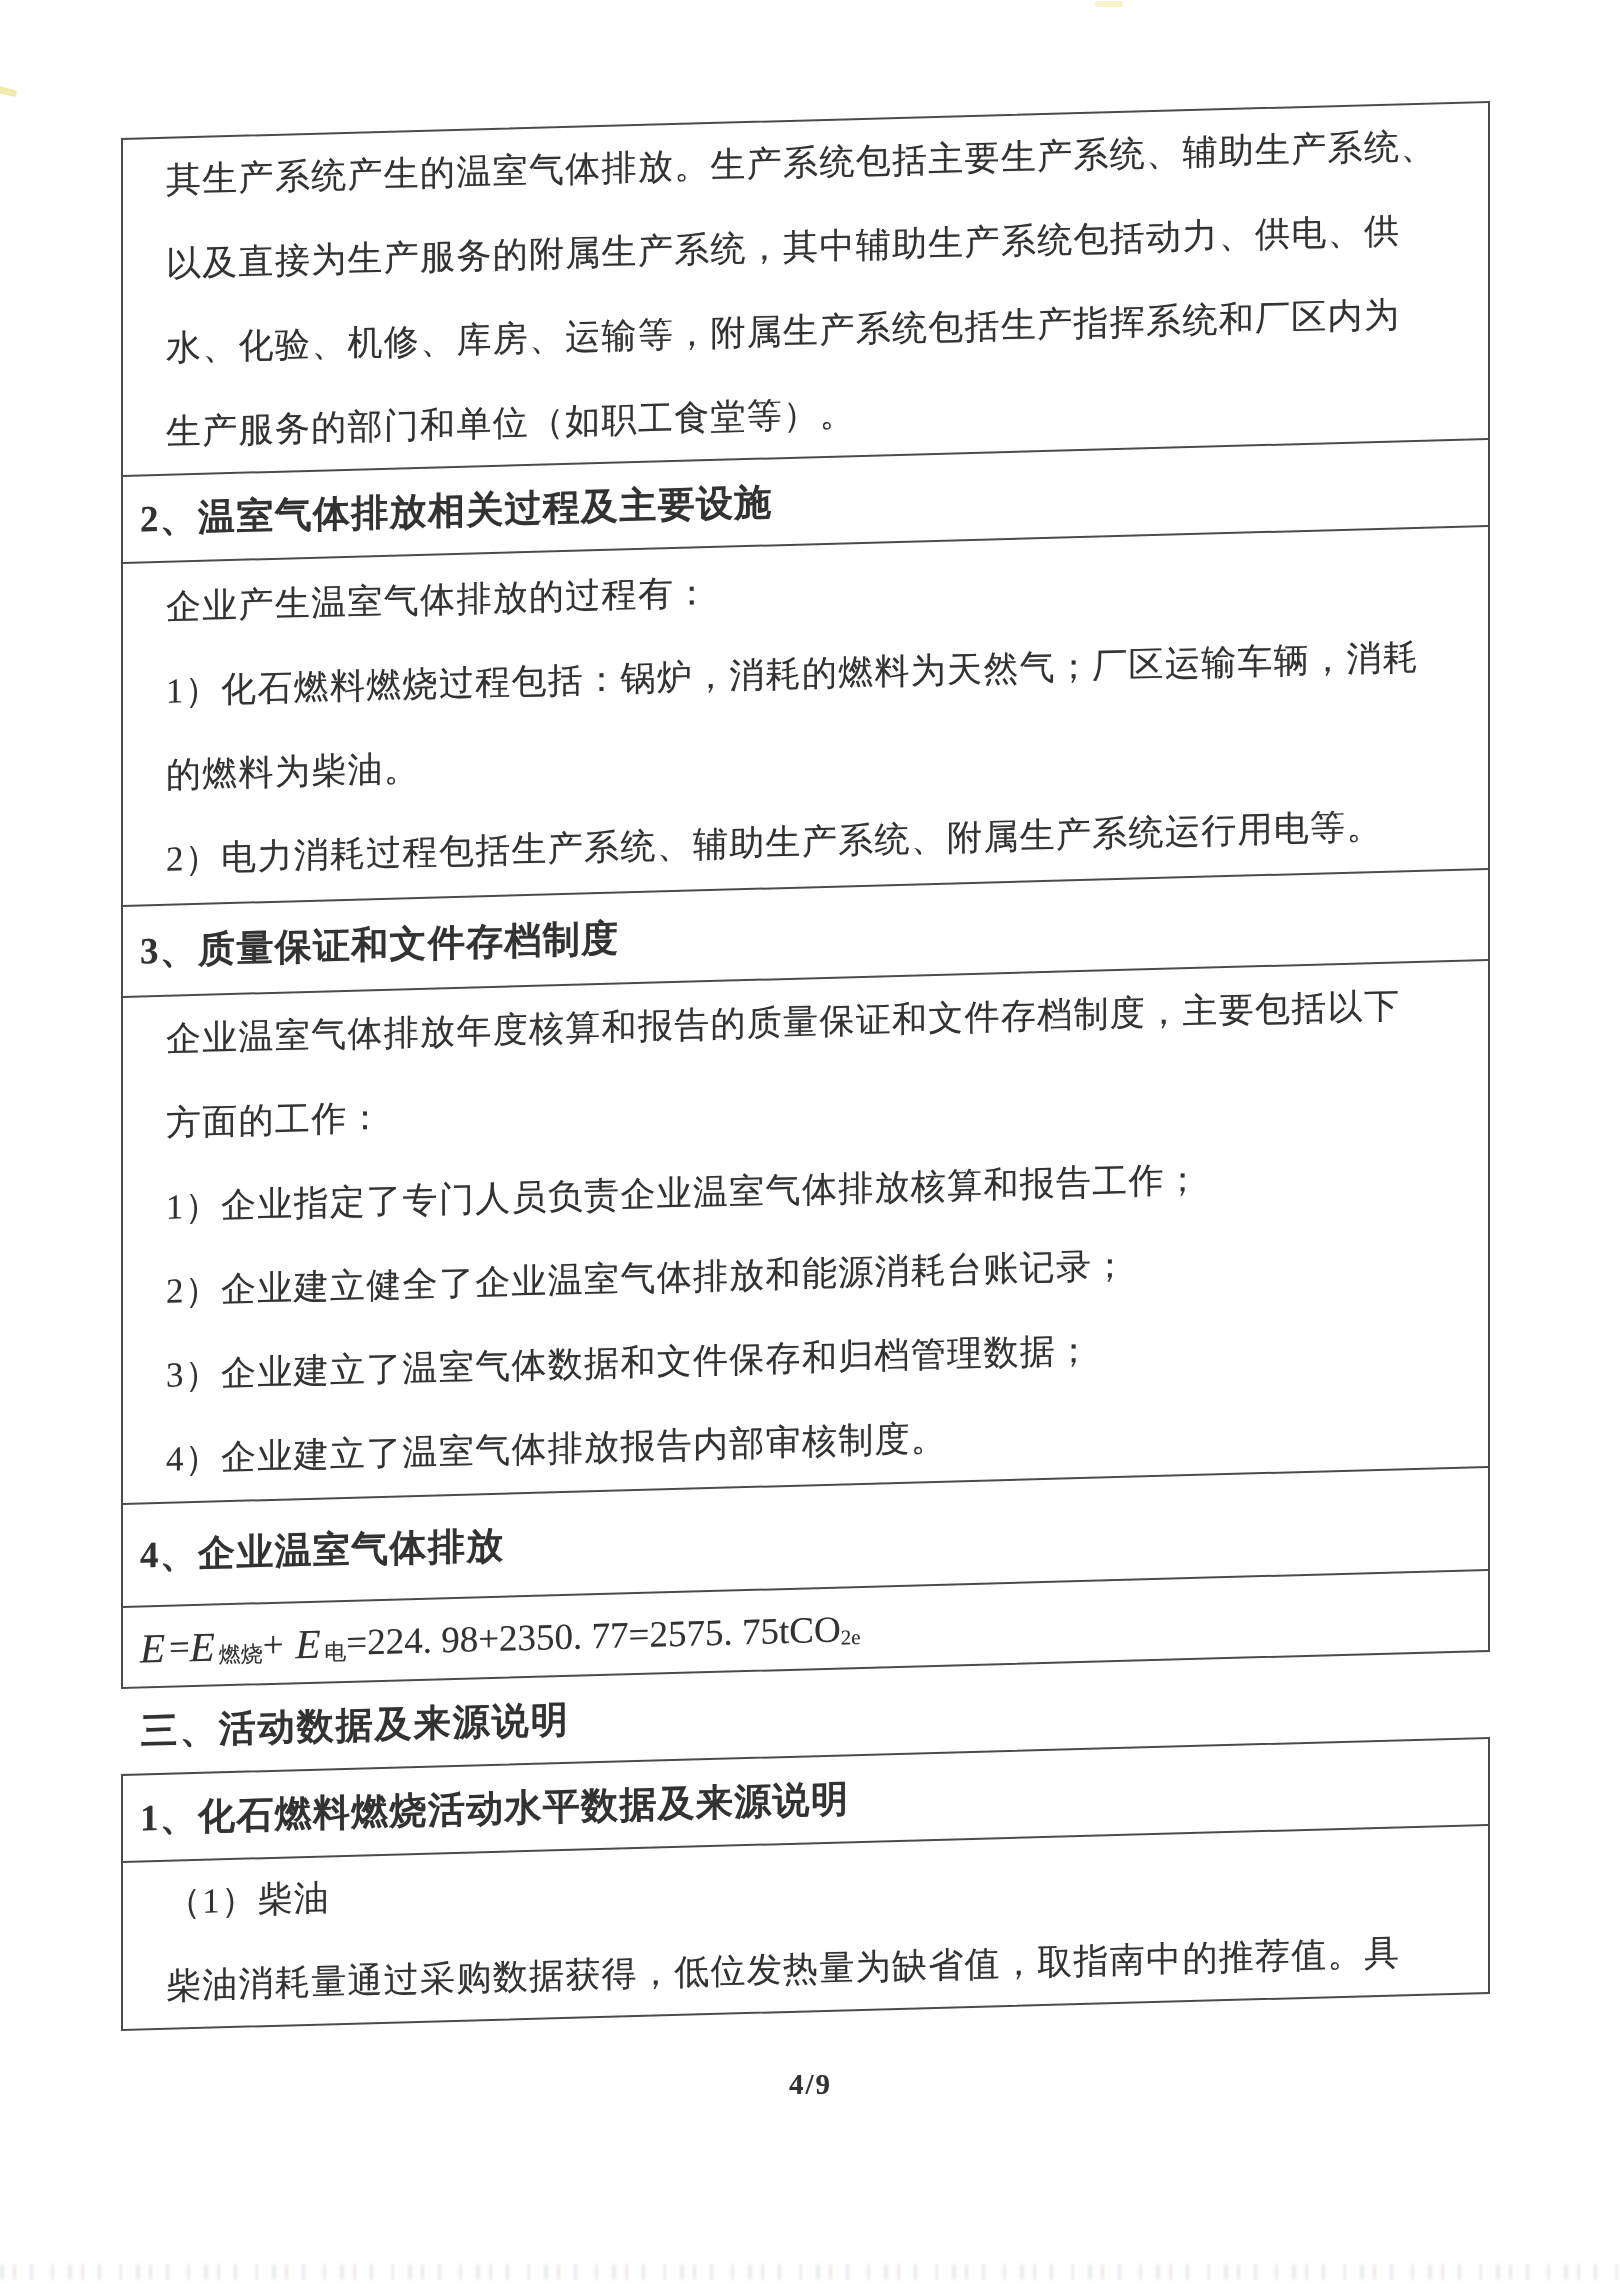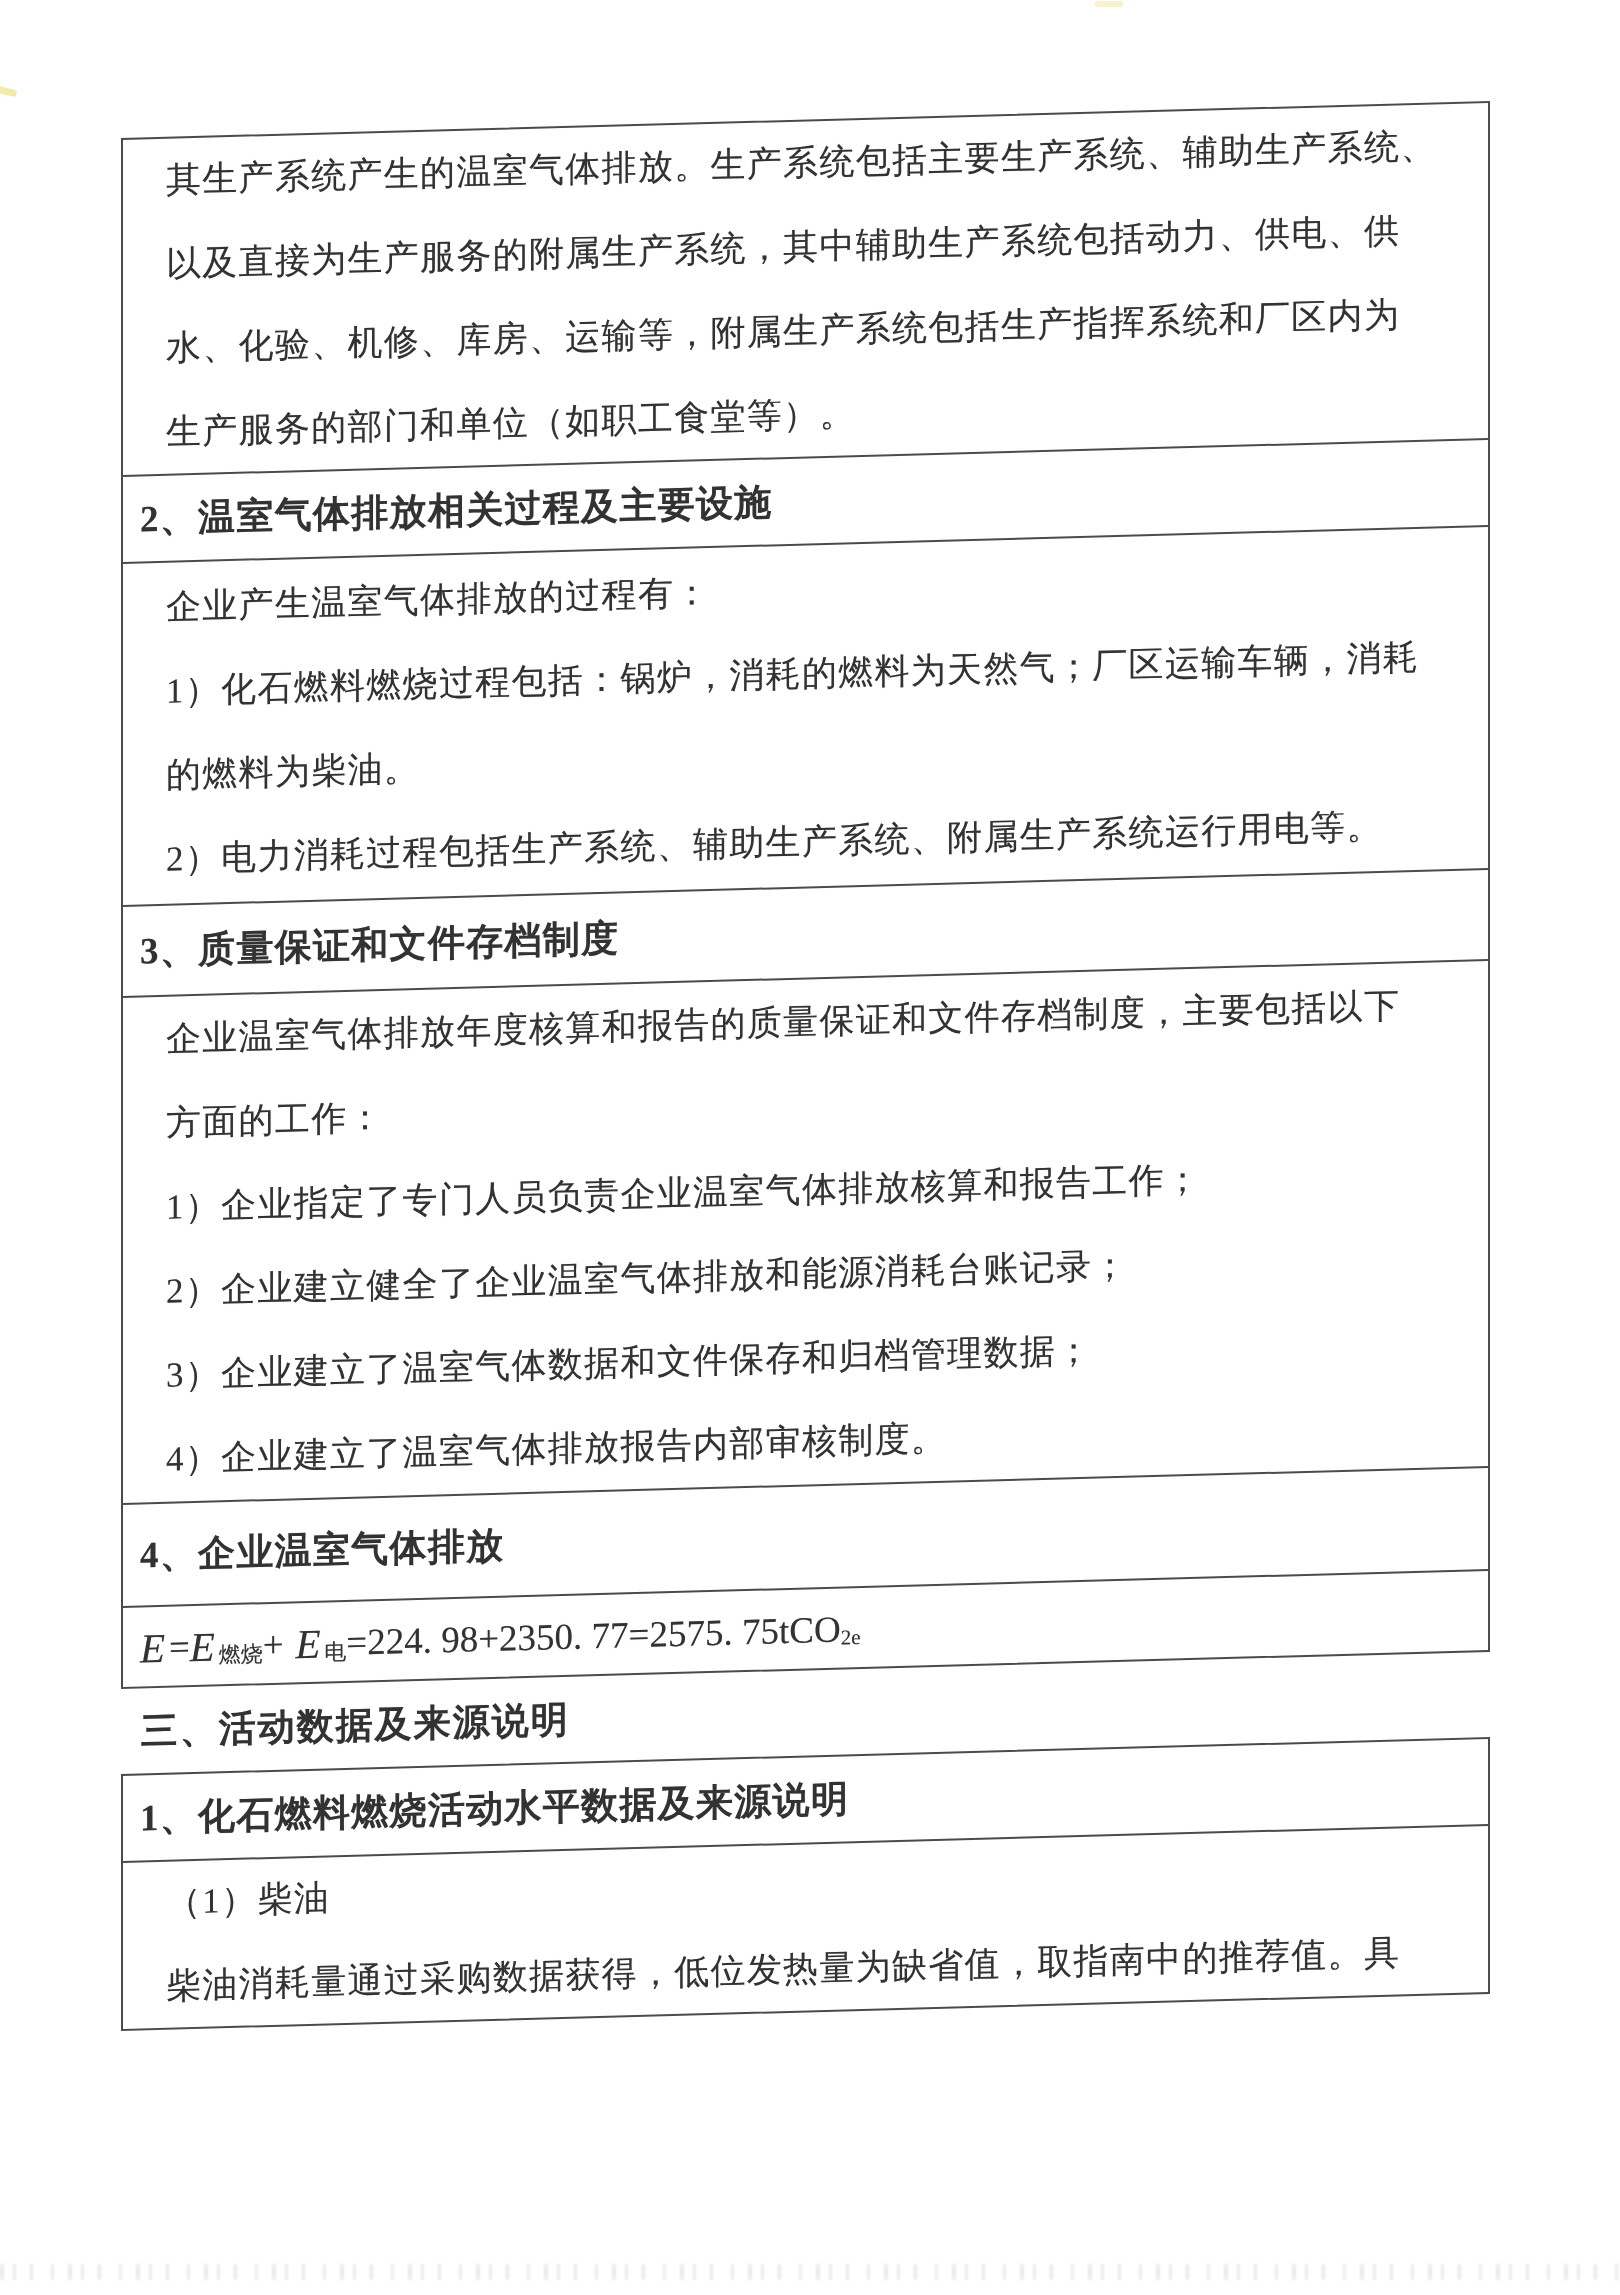--- a/index.html
+++ b/index.html
@@ -110,17 +110,18 @@
 
       <div class="row para" style="height:168px">
         <div class="ln">（1）柴油</div>
         <div class="ln">柴油消耗量通过采购数据获得，低位发热量为缺省值，取指南中的推荐值。具</div>
       </div>
 
     </div>
 
   </div>
 
+  <div class="pageno">4/9</div>
 
   <div class="noise-band"></div>
 
 </div>
 
 
 </body></html>

